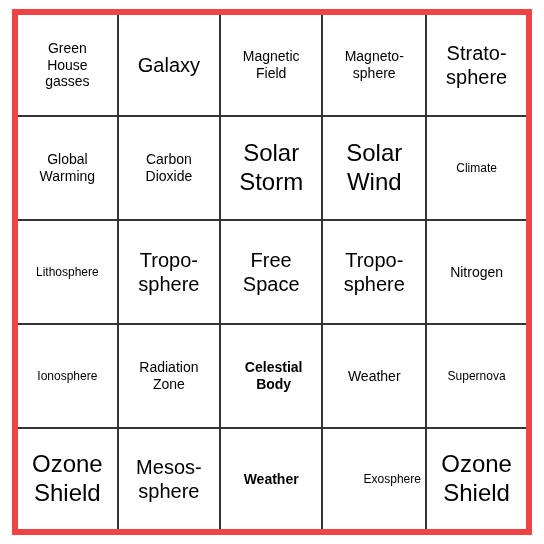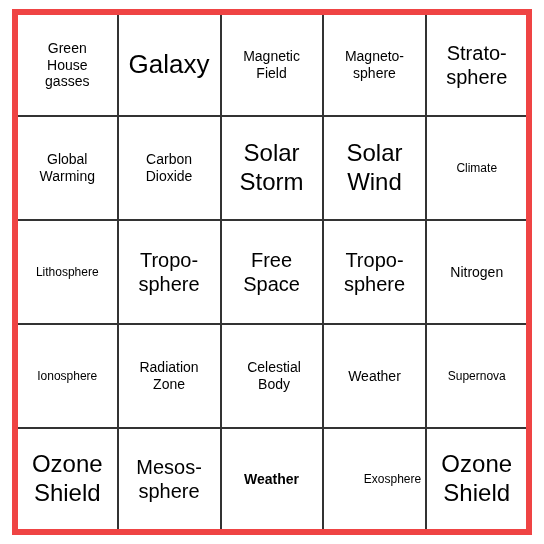--- a/index.html
+++ b/index.html
@@ -36,21 +36,21 @@
       height: 104px;
     }
   </style>
 </head>
 <body>
 
 <table class="bingo-grid">
   <tbody id="grid-body">
   <tr>
         <td style="font-size: 14px; font-weight: normal;">Green<br>House<br>gasses</td>
-        <td style="font-size: 26px; font-weight: normal;">Galaxy</td>
+        <td style="font-size: 20px; font-weight: normal;">Galaxy</td>
         <td style="font-size: 14px; font-weight: normal;">Magnetic<br>Field</td>
         <td style="font-size: 14px; font-weight: normal;">Magneto-<br>sphere</td>
         <td style="font-size: 20px; font-weight: normal;">Strato-<br>sphere</td>
       </tr>
       <tr>
         <td style="font-size: 14px; font-weight: normal;">Global<br>Warming</td>
         <td style="font-size: 14px; font-weight: normal;">Carbon<br>Dioxide</td>
         <td style="font-size: 24px; font-weight: normal;">Solar<br>Storm</td>
         <td style="font-size: 24px; font-weight: normal;">Solar<br>Wind</td>
         <td style="font-size: 12px; font-weight: normal;">Climate</td>
@@ -58,21 +58,21 @@
       <tr>
         <td style="font-size: 12px; font-weight: normal;">Lithosphere</td>
         <td style="font-size: 20px; font-weight: normal;">Tropo-<br>sphere</td>
         <td style="font-size: 20px; font-weight: normal;">Free<br>Space</td>
         <td style="font-size: 20px; font-weight: normal;">Tropo-<br>sphere</td>
         <td style="font-size: 14px; font-weight: normal;">Nitrogen</td>
       </tr>
       <tr>
         <td style="font-size: 12px; font-weight: normal;">Ionosphere</td>
         <td style="font-size: 14px; font-weight: normal;">Radiation<br>Zone</td>
-        <td style="font-size: 14px; font-weight: normal; padding-left: 9px;">Celestial<br>Body</td>
+        <td style="font-size: 14px; font-weight: bold; padding-left: 9px;">Celestial<br>Body</td>
         <td style="font-size: 14px; font-weight: normal;">Weather</td>
         <td style="font-size: 12px; font-weight: normal;">Supernova</td>
       </tr>
       <tr>
         <td style="font-size: 24px; font-weight: normal;">Ozone<br>Shield</td>
         <td style="font-size: 20px; font-weight: normal;">Mesos-<br>sphere</td>
         <td style="font-size: 14px; font-weight: bold;">Weather</td>
         <td style="font-size: 12px; font-weight: normal; padding-left: 40px;">Exosphere</td>
         <td style="font-size: 24px; font-weight: normal;">Ozone<br>Shield</td>
       </tr>

